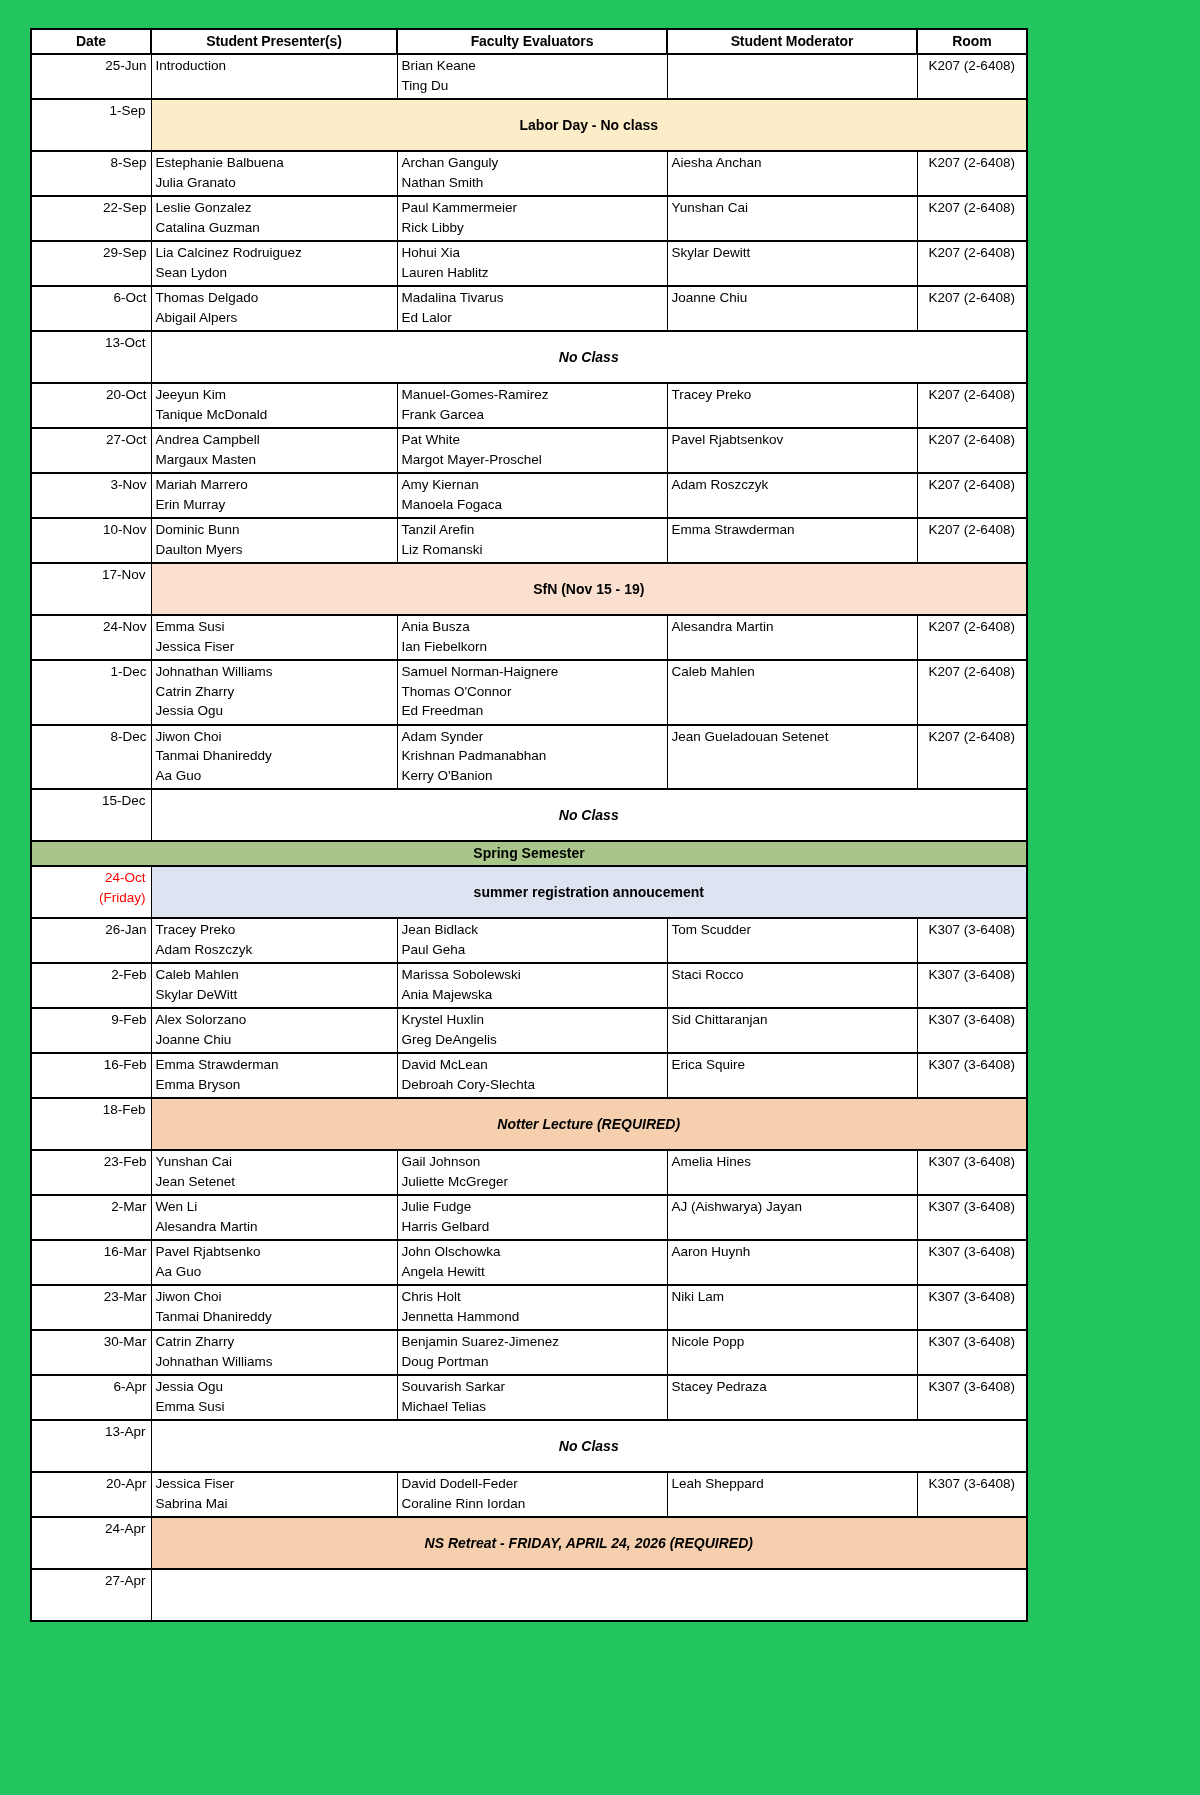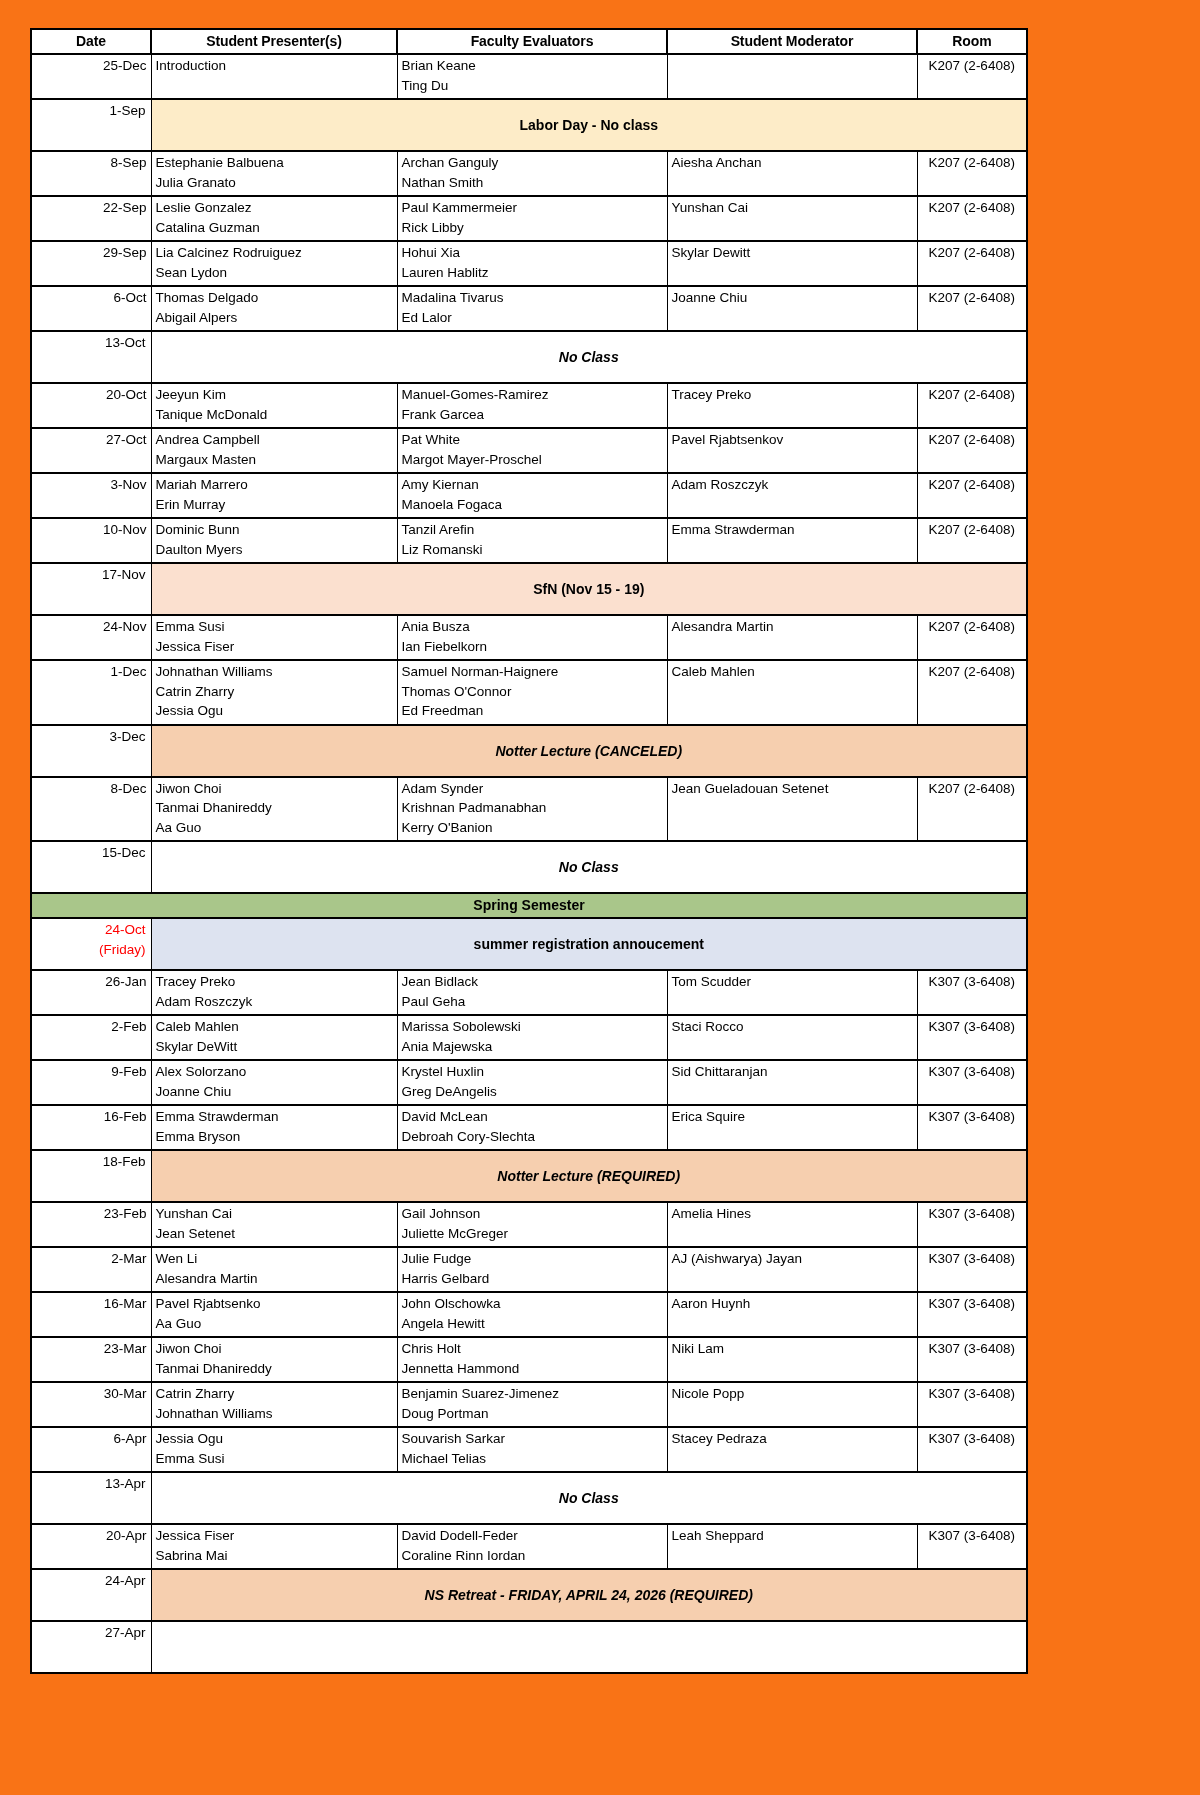--- a/index.html
+++ b/index.html
@@ -5,21 +5,21 @@
   * { box-sizing: border-box; }
   html, body {
     margin: 0; padding: 0;
     background: #ffffff;
     font-family: "Liberation Sans", sans-serif;
   }
   .page {
     width: 1200px;
     height: 1795px;
     position: relative;
-    background: #f97316;
+    background: #22c55e;
     padding: 28px 22px 0 30px;
   }
   table.schedule {
     width: 996px;
     border-collapse: collapse;
     table-layout: fixed;
     font-size: 13.5px;
     color: #000;
   }
   table.schedule col.c-date   { width: 120px; }
@@ -129,21 +129,21 @@
         <th>Date</th>
         <th>Student Presenter(s)</th>
         <th>Faculty Evaluators</th>
         <th>Student Moderator</th>
         <th>Room</th>
       </tr>
     </thead>
     <tbody id="tbody">
         <tr class="event">
           <td class="date-cell">
-            <span class="dl">25-Dec</span>
+            <span class="dl">25-Jun</span>
           </td>
           <td class="names">
             <span class="ln">Introduction</span>
           </td>
           <td class="names">
             <span class="ln">Brian Keane</span>
             <span class="ln">Ting Du</span>
           </td>
           <td class="names"></td>
           <td class="room-cell">
@@ -358,26 +358,20 @@
             <span class="ln">Samuel Norman-Haignere</span>
             <span class="ln">Thomas O'Connor</span>
             <span class="ln">Ed Freedman</span>
           </td>
           <td class="names">
             <span class="ln">Caleb Mahlen</span>
           </td>
           <td class="room-cell">
             <span class="ln">K207 (2-6408)</span>
           </td>
-        </tr>
-        <tr class="banner italic tall">
-          <td class="date-cell">
-            <span class="dl">3-Dec</span>
-          </td>
-          <td class="banner-cell" colspan="4" style="background: rgb(246, 207, 175);">Notter Lecture (CANCELED)</td>
         </tr>
         <tr class="event">
           <td class="date-cell">
             <span class="dl">8-Dec</span>
           </td>
           <td class="names">
             <span class="ln">Jiwon Choi</span>
             <span class="ln">Tanmai Dhanireddy</span>
             <span class="ln">Aa Guo</span>
           </td>

